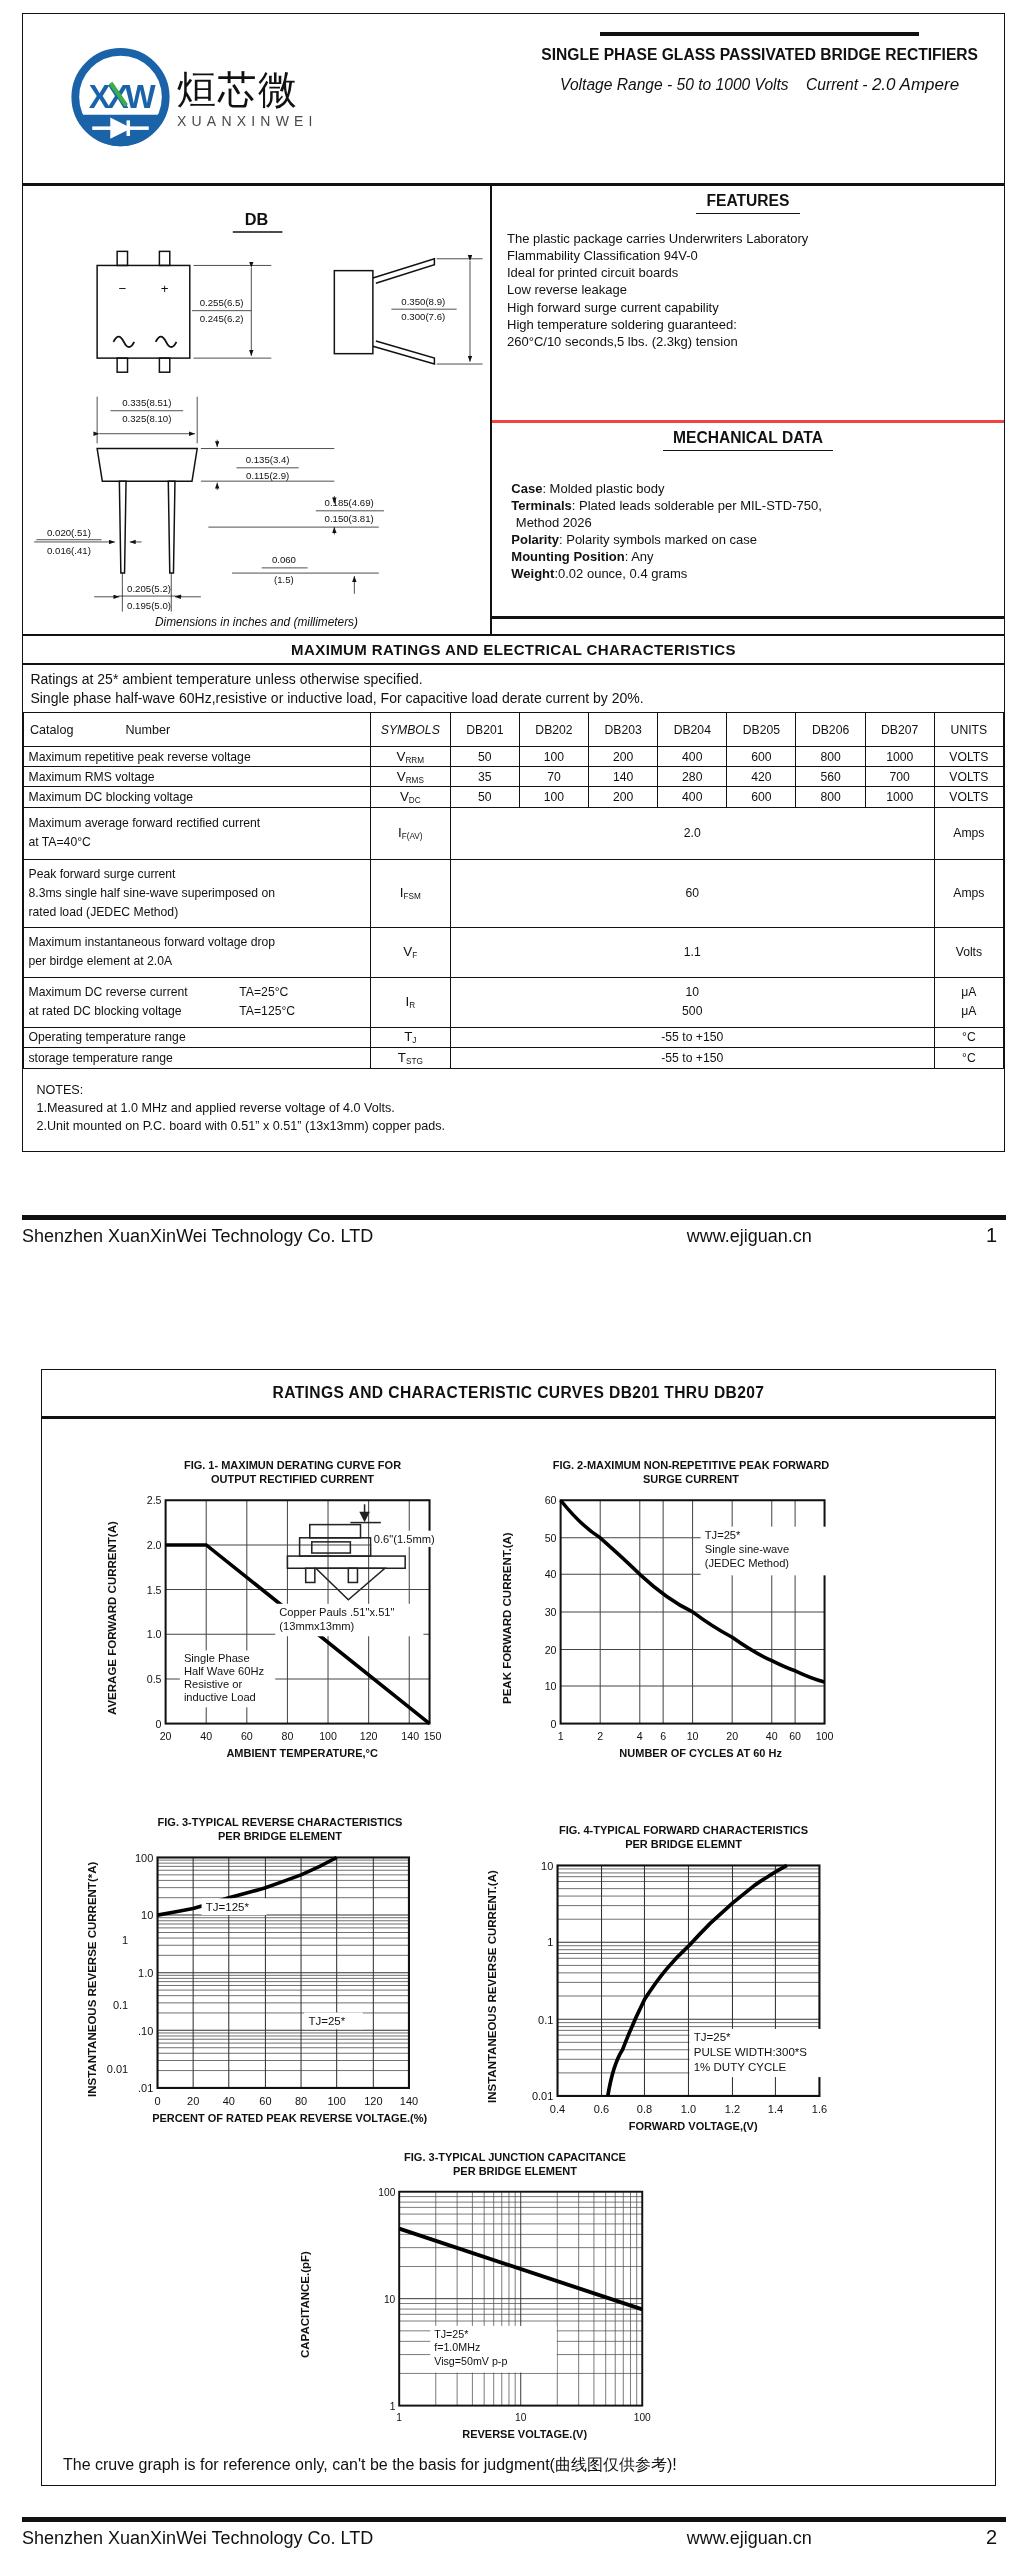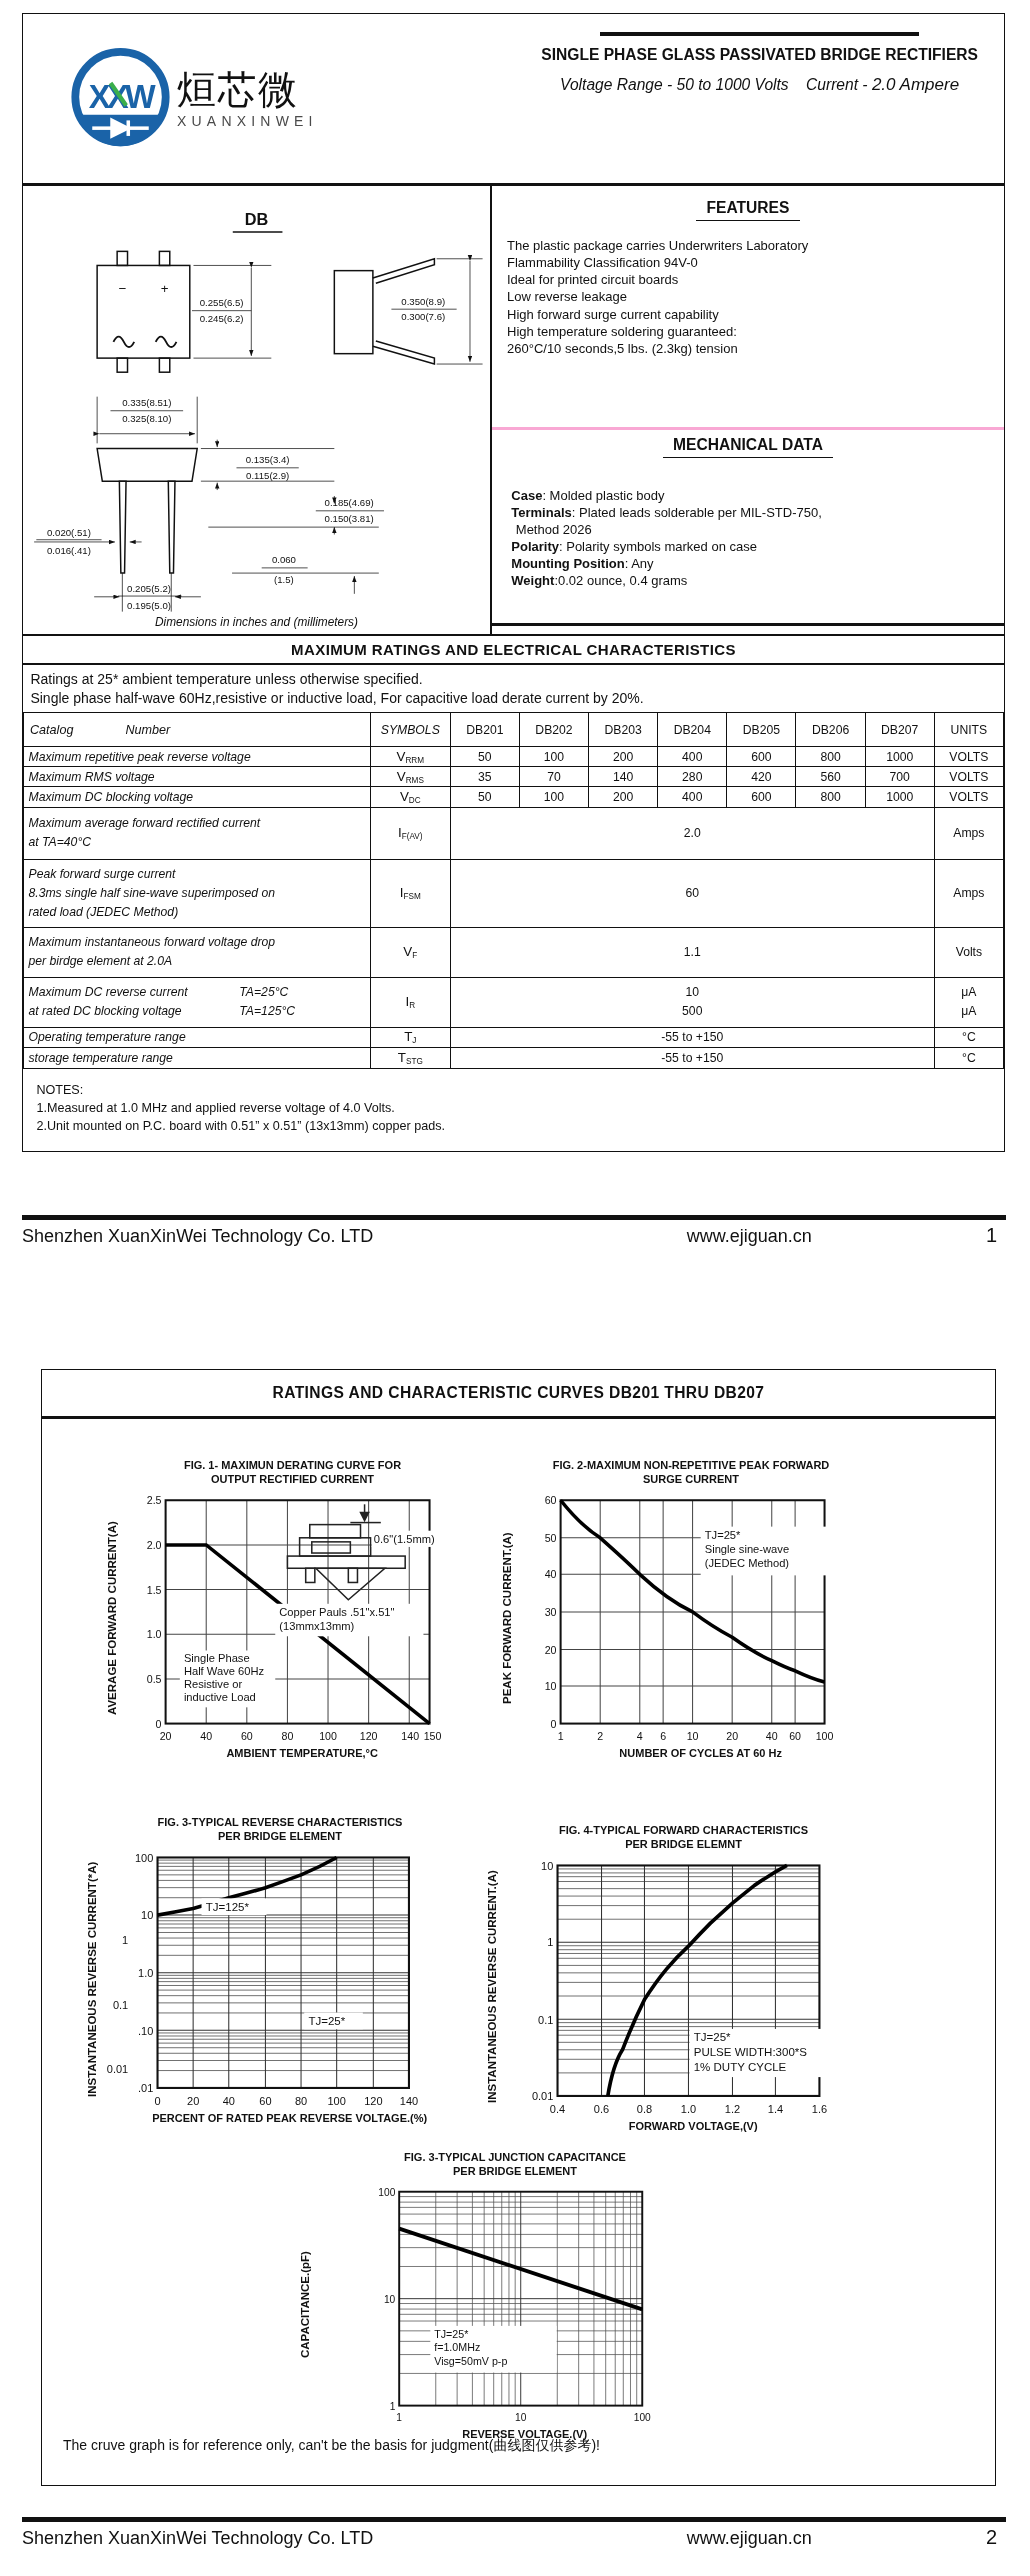--- a/index.html
+++ b/index.html
@@ -18,35 +18,35 @@
   .doc-title{font-size:31px;font-weight:bold;letter-spacing:0.7px;}
   .title-rule{width:319px;height:3.7px;background:#111;margin:6px auto 10.4px auto;}
   .doc-sub{font-size:15.6px;font-weight:bold;}
   .doc-range{font-size:15.6px;font-style:italic;margin-top:10.4px;}
   .doc-range .cur{font-size:17px;}
   
   .mainrow{display:flex;height:448px;border-bottom:2.2px solid #111;}
   .pkg-box{width:467px;border-right:2.2px solid #111;position:relative;}
   .pkg-box svg{width:100%;height:100%;}
   .right-col{flex:1;display:flex;flex-direction:column;}
-  .features{height:228px;border-bottom:3px solid #f9a8d4;padding-top:13px;}
+  .features{height:228px;border-bottom:3px solid #ef4444;padding-top:6px;}
   .mech{height:187px;border-bottom:3px solid #111;padding-top:6px;}
   .sec-head{text-align:center;font-size:15.6px;font-weight:bold;}
   .sec-head span{display:inline-block;border-bottom:1.5px solid #111;padding:0 10.4px 2.2px 10.4px;}
   .feat-list{margin-top:16.3px;padding-left:15px;font-size:13px;line-height:1.32;}
   .mech-list{margin-top:29px;padding-left:19.3px;padding-right:7.4px;font-size:13px;line-height:1.32;}
   .mech-list b{font-weight:bold;}
   
   .ratings-bar{height:27px;border-bottom:2.2px solid #111;display:flex;align-items:center;justify-content:center;
                font-size:15px;font-weight:bold;letter-spacing:0.4px;}
   .conds{padding:4.5px 7.4px 3px 7.4px;font-size:14px;line-height:1.4;}
   table.ratings{width:100%;border-collapse:collapse;table-layout:fixed;}
   table.ratings td,table.ratings th{border:1.5px solid #111;padding:1.5px 4.5px;font-size:12.2px;
         font-weight:normal;text-align:center;vertical-align:middle;overflow:hidden;}
-  table.ratings .namecol{text-align:left;font-style:italic;}
+  table.ratings .namecol{text-align:left;}
   col.c-name{width:321px;}col.c-sym{width:74px;}col.c-part{width:64px;}col.c-units{width:64px;}
   .sym-base{font-size:13.4px;}
   .sym-sub{font-size:8.2px;vertical-align:-2.2px;}
   .th-part{font-weight:bold;font-size:12.6px;}
   .th-units{font-weight:bold;font-size:12.6px;}
   .th-sym{font-style:italic;font-size:11px;}
   .cat-head{display:flex;gap:52px;font-size:12.6px;padding-left:1.5px;}
   .twoline div{line-height:1.55;}
   .condline{display:flex;}
   .condline .n{flex:1;}
@@ -63,21 +63,21 @@
                font-size:15.6px;font-weight:bold;letter-spacing:0.4px;}
   .fig{position:absolute;display:flex;flex-direction:column;}
   .fig-title{text-align:center;font-weight:bold;font-size:11px;line-height:1.3;margin-bottom:3px;}
   .fig-body{display:flex;}
   .ylab{writing-mode:vertical-rl;transform:rotate(180deg);text-align:center;
         font-weight:bold;font-size:11.5px;width:18px;line-height:1;}
   svg.chart{display:block;}
   svg.chart text{font-family:"Liberation Sans",sans-serif;font-size:10.5px;fill:#111;}
   svg text.ann{font-size:11px;}
   .xlab{text-align:center;font-weight:bold;font-size:11px;margin-top:1.5px;padding-left:19.3px;}
-  .p2-note{position:absolute;left:21px;bottom:30px;font-size:14px;}
+  .p2-note{position:absolute;left:21px;bottom:9px;font-size:16px;}
   
   svg.pkg text{font-family:"Liberation Sans",sans-serif;font-size:13px;fill:#111;}
   svg.pkg text.big{font-size:22px;font-weight:bold;}
   svg.pkg text.cap{font-size:16px;font-style:italic;}
   svg.pkg text.pol{font-size:18px;}
 </style>
 </head>
 <body>
 
 <div class="sheet">

